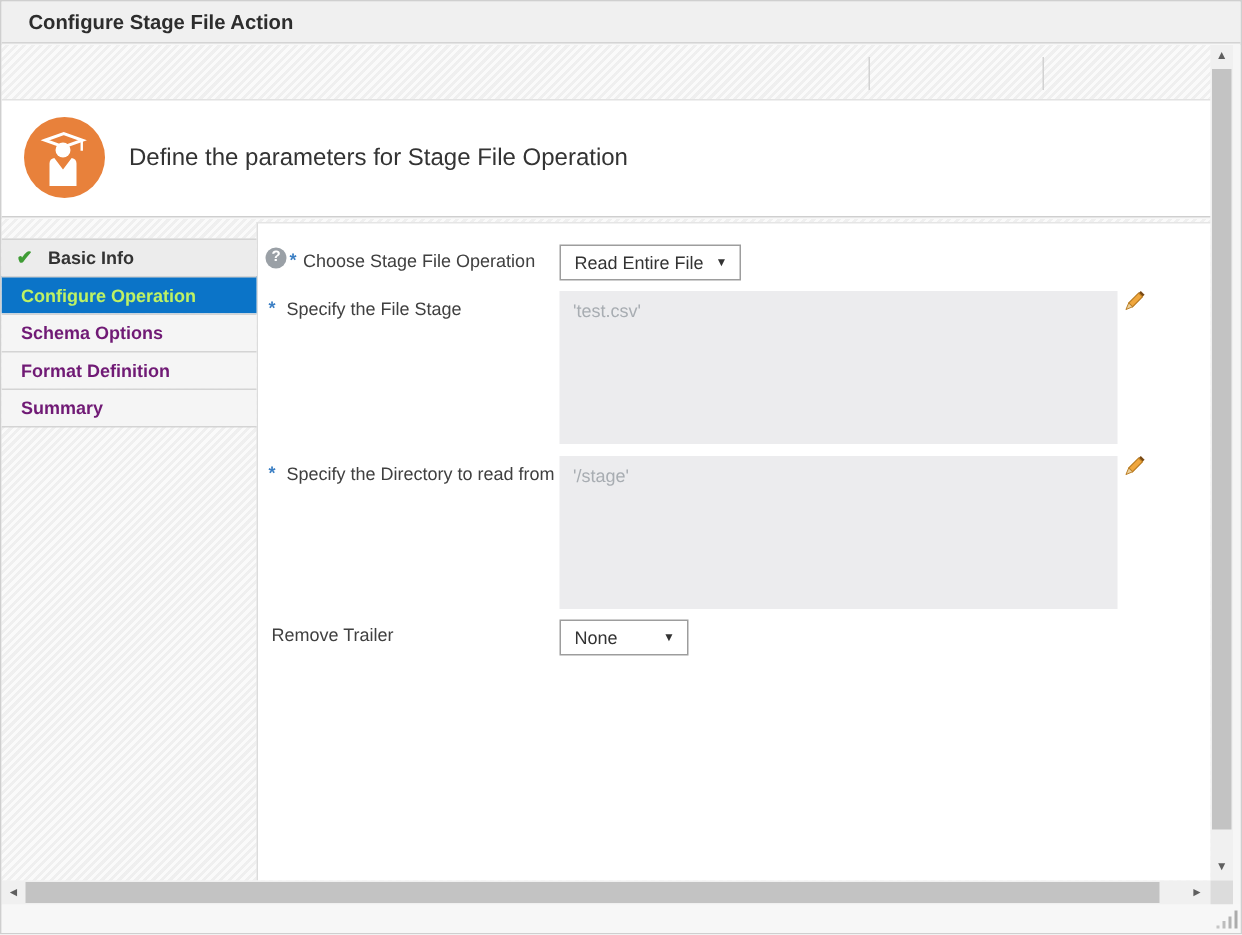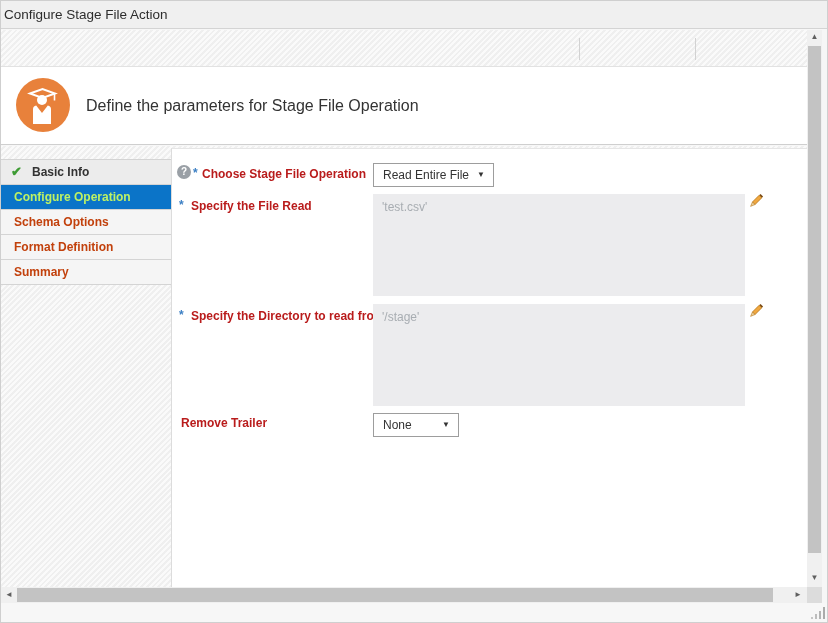--- a/index.html
+++ b/index.html
@@ -13,22 +13,22 @@
     background-color:#f5f5f5;
     background-image:repeating-linear-gradient(135deg,
       rgba(255,255,255,.55) 0 2px, rgba(0,0,0,0.025) 2px 4px);
   }
   
   .titlebar {
     position:absolute; left:0; top:0; width:828px; height:28px;
     background:#f0f0f0; border-bottom:1px solid #d4d4d4;
   }
   .titlebar .title {
-    position:absolute; left:3px; top:6px;
-    font-size:13.5px; font-weight:normal; color:#2d2d2d;
+    position:absolute; left:18px; top:6px;
+    font-size:13.5px; font-weight:bold; color:#2d2d2d;
   }
   
   .toolbar { position:absolute; left:0; top:29px; width:806px; height:36px; }
   .circ-icon { position:absolute; left:498px; top:37px; width:14px; height:14px; }
   .help { position:absolute; left:524px; top:40px; cursor:pointer; }
   .help .help-label { font-size:12px; font-weight:bold; color:#333; }
   .help .caret { font-size:8px; color:#3a3a3a; margin-left:6px; vertical-align:1px; }
   .tb-divider { position:absolute; top:8px; width:1px; height:22px; background:#d2d2d2; }
   .d1 { left:578px; } .d2 { left:694px; }
   .btn {
@@ -56,39 +56,39 @@
   .body { position:absolute; left:0; top:145px; width:806px; height:441px; }
   .content {
     position:absolute; left:170px; top:2px; width:636px; height:439px;
     background:#fff; border-left:1px solid #dcdcdc; border-top:1px solid #e5e5e5;
   }
   
   .sidebar { position:absolute; left:0; top:13px; width:170px; border-bottom:1px solid #d4d4d4; }
   .side-item {
     position:relative; height:25px; line-height:24px;
     border-top:1px solid #d4d4d4; background:#f5f5f5;
-    font-size:12px; font-weight:bold; color:#c2410c;
+    font-size:12px; font-weight:bold; color:#701a75;
     padding-left:13px; cursor:pointer;
   }
   .side-item.completed { background:#ececec; color:#333; padding-left:31px; }
   .side-item.completed .check {
     position:absolute; left:10px; top:0; font-size:13px; color:#3f9c35;
   }
   .side-item.active { background:#0b74c8; color:#bef264; }
   
   .q-icon {
     position:absolute; left:176px; top:164px; width:14px; height:14px;
     border-radius:50%; background:#9aa0a6; color:#fff;
     font-size:10px; font-weight:bold; text-align:center; line-height:14px;
   }
   .req { position:absolute; font-size:12px; font-weight:bold; color:#3b7fc4; }
   .req1 { left:192px; top:165px; }
   .req2 { left:178px; top:197px; }
   .req3 { left:178px; top:307px; }
-  .flabel { position:absolute; font-size:12px; font-weight:bold; color:#b91c1c; }
+  .flabel { position:absolute; font-size:12px; font-weight:normal; color:#404040; }
   .lbl1 { left:201px; top:166px; }
   .lbl2 { left:190px; top:198px; }
   .lbl3 { left:190px; top:308px; }
   .lbl4 { left:180px; top:415px; }
   .select {
     position:absolute; height:24px; background:#fff; border:1px solid #9d9d9d;
     font-size:12px; color:#333; line-height:22px; padding-left:9px; cursor:pointer;
   }
   .select .sel-caret { position:absolute; right:8px; top:0; font-size:8px; color:#333; }
   .sel-op { left:372px; top:162px; width:121px; }
@@ -180,21 +180,21 @@
 
   <span class="q-icon">?</span>
   <span class="req req1">*</span>
   <span class="flabel lbl1">Choose Stage File Operation</span>
   <div class="select sel-op">
     <span>Read Entire File</span>
     <span class="sel-caret">▼</span>
   </div>
 
   <span class="req req2">*</span>
-  <span class="flabel lbl2">Specify the File Read</span>
+  <span class="flabel lbl2">Specify the File Stage</span>
   <div class="textarea ta1">'test.csv'</div>
   <span class="pencil p1">
     <svg width="18" height="18" viewBox="0 0 18 18">
       <g transform="rotate(45 9 9)">
         <rect x="7.2" y="0.8" width="3.6" height="2" fill="#7a4a14"></rect>
         <rect x="7.2" y="2.8" width="3.6" height="9.4" fill="#f0a73e" stroke="#b97a1e" stroke-width="0.8"></rect>
         <path d="M7.2 12.2 L10.8 12.2 L9 16.6 Z" fill="#ecd09a" stroke="#b97a1e" stroke-width="0.6"></path>
       </g>
     </svg>
   </span>

